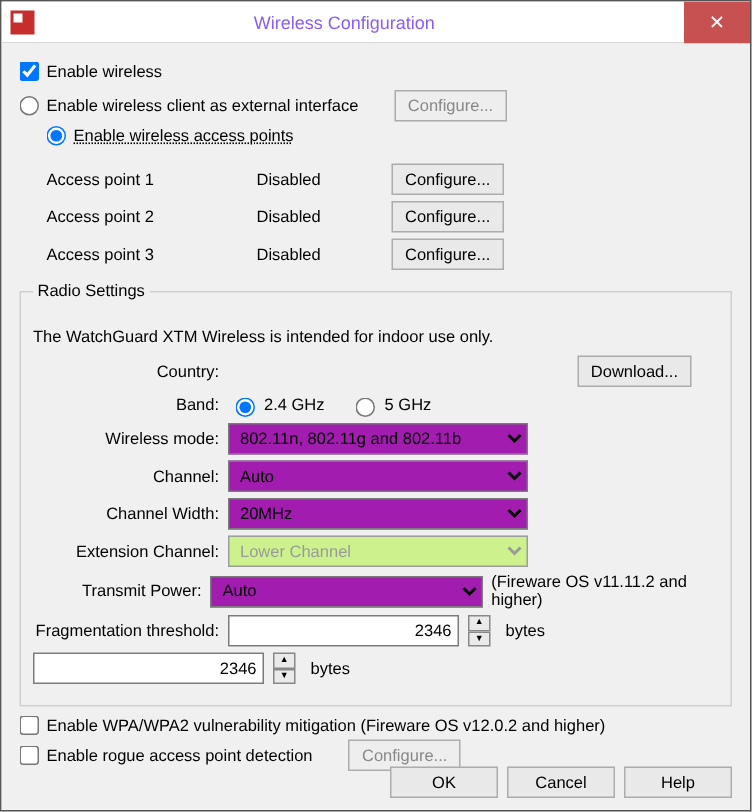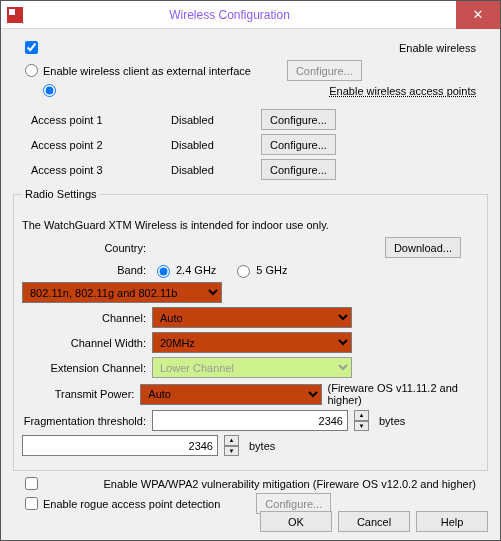--- a/index.html
+++ b/index.html
@@ -37,21 +37,21 @@
     margin-left:-20px;
   }
   .titlebar .close {
     width: 44px; height: 28px;
     background: #c75050;
     color:#fff;
     display:flex; align-items:center; justify-content:center;
     font-size:13px;
   }
   .content { padding: 10px 12px 8px 12px; background:#f0f0f0; height: calc(100% - 28px); position:relative; }
-  .chk { display:flex; align-items:center; gap:5px; margin:2px 12px;justify-content:space-between; }
+  .chk { display:flex; align-items:center; gap:5px; margin:2px 0; }
   .chk input[type=checkbox], .chk input[type=radio] { margin:0; }
   .sub { margin-left: 18px; }
   .row-ap { display:flex; align-items:center; margin: 4px 0 4px 18px; }
   .row-ap .col1 { width: 140px; }
   .row-ap .col2 { width: 90px; }
   .btn {
     font: inherit;
     background: #e9e9e9;
     border: 1px solid #acacac;
     padding: 2px 8px;
@@ -68,28 +68,28 @@
   legend { font-size:11px; padding:0 3px; }
   .note { margin: 13px 0 6px 0; }
   .form-row { display:flex; align-items:center; margin: 4px 0; }
   .form-row .lbl { width: 130px; text-align: right; padding-right: 6px; }
   .form-row .ctl { display:flex; align-items:center; gap:6px; }
   select.wsel {
     font: inherit;
     height: 21px;
     width: 200px;
     border:1px solid #7a7a7a;
-    background:#c2410c;
+    background:#a21caf;
     padding-left:3px;
   }
   select.wsel:disabled { background:#bef264; color:#777;}
   input.spin {
     font: inherit;
     height: 21px;
-    width: 196px;
+    width: 154px;
     border:1px solid #7a7a7a;
     text-align: right;
     padding-right: 4px;
   }
   .spinbtns { display:flex; flex-direction:column; height:21px; }
   .spinbtns button {
     width:15px; height:10.5px; font-size:6px; line-height:6px;
     border:1px solid #888; background:#eaeaea; padding:0; cursor:pointer;
   }
   .unit { margin-left:4px; }
@@ -168,20 +168,21 @@
           <span>2.4 GHz</span>
         </label>
         <label class="radio-inline">
           <input type="radio" name="band" style="">
           <span>5 GHz</span>
         </label>
       </div>
     </div>
 
     <div class="form-row">
+      <div class="lbl">Wireless mode:</div>
       <div class="ctl">
         <select class="wsel">
           <option>802.11n, 802.11g and 802.11b</option>
         </select>
       </div>
     </div>
 
     <div class="form-row">
       <div class="lbl">Channel:</div>
       <div class="ctl">

